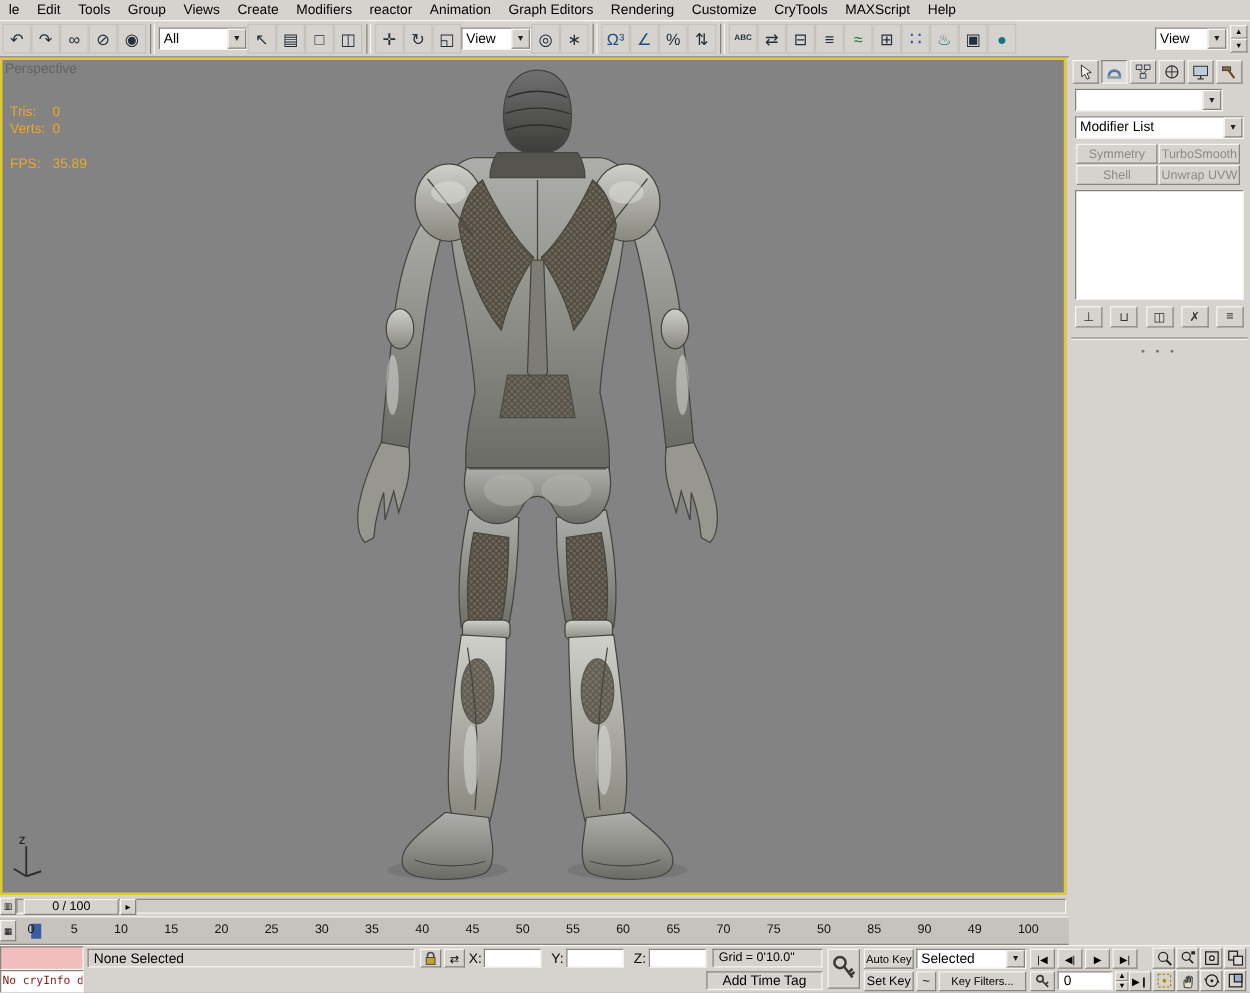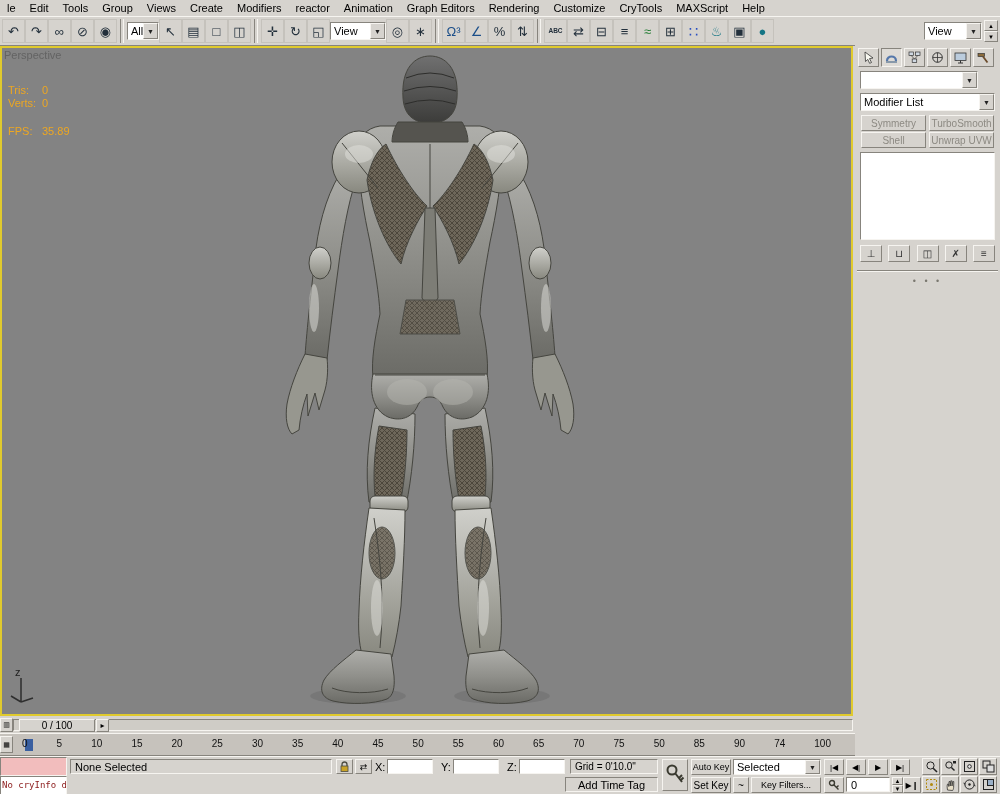--- a/index.html
+++ b/index.html
@@ -50,21 +50,21 @@
   .axis-tripod { position:absolute; left:5px; bottom:6px; }
 
   
   .cmd { position:absolute; left:855px; top:44px; width:145px; height:712px; background:#d6d3ce; }
   .cmd-tabs { position:absolute; left:3px; top:4px; display:flex; gap:2px; }
   .cmd-tab { width:21px; height:19px; display:flex; align-items:center; justify-content:center;
              background:#d6d3ce; border:1px solid; border-color:#f6f4f0 #87847d #87847d #f6f4f0; }
   .cmd-tab.active { border-color:#87847d #f6f4f0 #f6f4f0 #87847d; background:#dedbd6; }
   .name-combo { position:absolute; left:5px; top:27px; width:118px; }
   .modlist-combo { position:absolute; left:5px; top:49px; width:135px; }
-  .mod-btns { position:absolute; left:6px; top:71px; width:133px; display:flex; flex-wrap:wrap; gap:1px;justify-content:space-between; }
+  .mod-btns { position:absolute; left:6px; top:71px; width:133px; display:flex; flex-wrap:wrap; gap:1px; }
   .mod-btn { width:65px; height:16px; font-size:10px; color:#8d8a83; background:#d6d3ce; border:1px solid;
              border-color:#f6f4f0 #87847d #87847d #f6f4f0; display:flex; align-items:center; justify-content:center;
              white-space:nowrap; overflow:hidden; }
   .stack-box { position:absolute; left:5px; top:108px; width:135px; height:88px; }
   .stack-tools { position:absolute; left:5px; top:201px; width:135px; display:flex; justify-content:space-between; }
   .stool { width:22px; height:17px; font-size:10px; display:flex; align-items:center; justify-content:center;
            background:#d6d3ce; border:1px solid; border-color:#f6f4f0 #87847d #87847d #f6f4f0; color:#333; }
   .cmd-sep { position:absolute; left:2px; top:226px; width:141px; border-top:1px solid #87847d; border-bottom:1px solid #f6f4f0; }
   .cmd-dots { position:absolute; left:0; top:232px; width:145px; text-align:center; color:#7a776f;
               font-size:9px; letter-spacing:3px; }
@@ -127,21 +127,21 @@
   <div class="toolbar" data-name="main-toolbar">
     <div class="tb-seg">
 
     <button class="tbtn" data-name="undo-icon">↶</button>
         <button class="tbtn" data-name="redo-icon">↷</button>
         <button class="tbtn" data-name="select-and-link-icon">∞</button>
         <button class="tbtn" data-name="unlink-selection-icon">⊘</button>
         <button class="tbtn" data-name="bind-to-space-warp-icon">◉</button>
       </div>
     <div class="sep" data-name="toolbar-separator"></div>
-    <div class="combo" style="width:32px" data-name="selection-filter-combo">
+    <div class="combo" style="width:71px" data-name="selection-filter-combo">
       <span class="val" data-name="selection-filter-value">All</span>
       <span class="arrow-btn" data-name="chevron-down-icon">▼</span>
     </div>
     <div class="tb-seg">
 
     <button class="tbtn" data-name="select-object-icon">↖</button>
         <button class="tbtn" data-name="select-by-name-icon">▤</button>
         <button class="tbtn" data-name="rectangular-selection-region-icon">□</button>
         <button class="tbtn" data-name="window-crossing-icon">◫</button>
       </div>
@@ -372,21 +372,21 @@
         <span class="tickspan" data-name="ruler-tick">45</span>
         <span class="tickspan" data-name="ruler-tick">50</span>
         <span class="tickspan" data-name="ruler-tick">55</span>
         <span class="tickspan" data-name="ruler-tick">60</span>
         <span class="tickspan" data-name="ruler-tick">65</span>
         <span class="tickspan" data-name="ruler-tick">70</span>
         <span class="tickspan" data-name="ruler-tick">75</span>
         <span class="tickspan" data-name="ruler-tick">50</span>
         <span class="tickspan" data-name="ruler-tick">85</span>
         <span class="tickspan" data-name="ruler-tick">90</span>
-        <span class="tickspan" data-name="ruler-tick">74</span>
+        <span class="tickspan" data-name="ruler-tick">49</span>
         <span class="tickspan" data-name="ruler-tick">100</span>
       </div>
   </div>
 
   <div class="status" data-name="status-bar">
     <div class="abs macro" data-name="macro-recorder-pane"></div>
     <div class="abs listener-out" data-name="maxscript-listener-pane">
       <span data-name="listener-text">No cryInfo d</span>
     </div>
 

